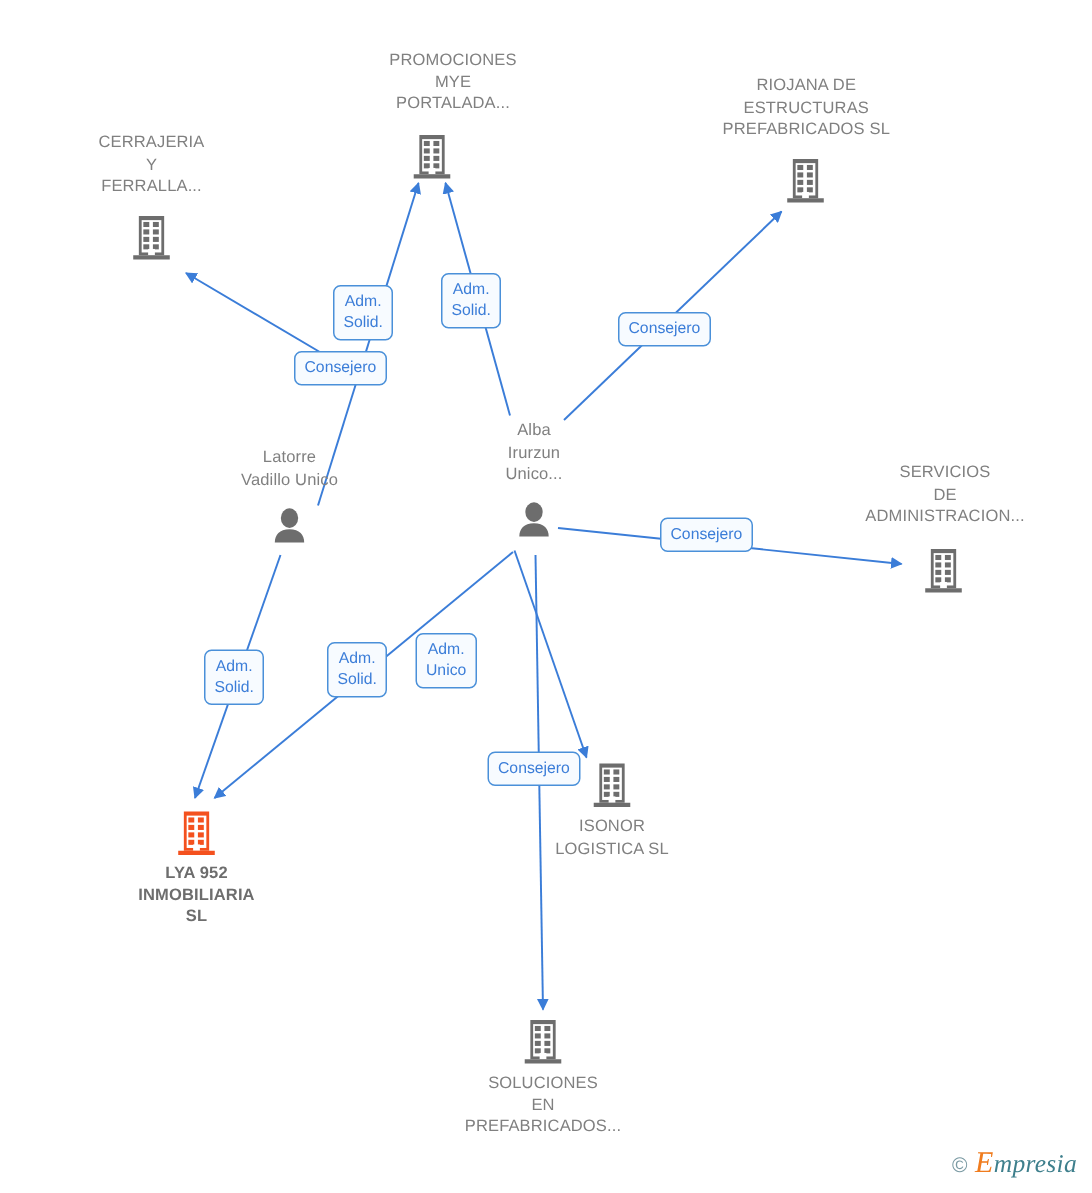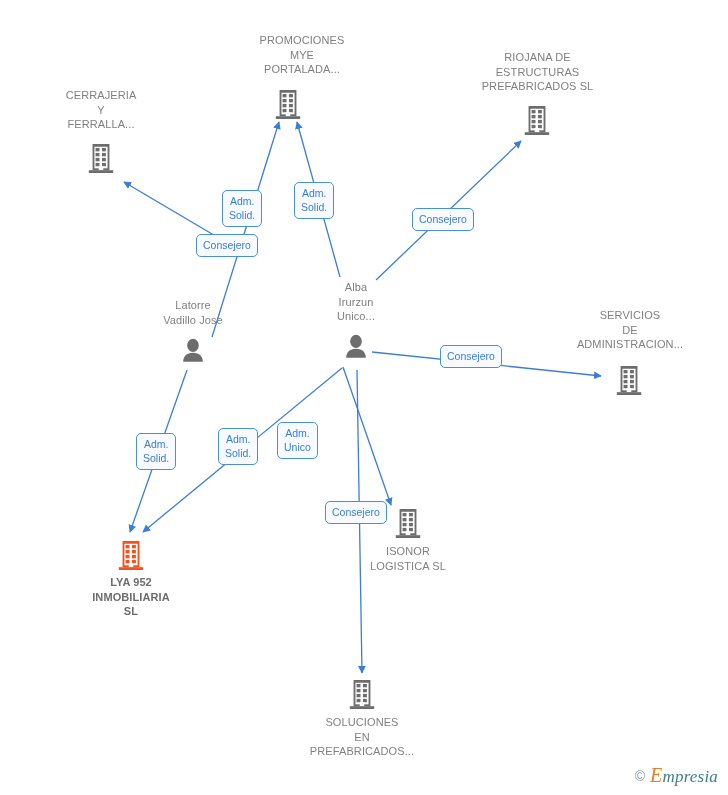--- a/index.html
+++ b/index.html
@@ -189,21 +189,21 @@
       <div class="node-label" style="left: 554px; top: 308px; width: 152px;">SERVICIOS
 DE
 ADMINISTRACION...</div>
       <div class="node-hit" style="left: 178px; top: 337px; width: 30px; height: 32px;"><svg viewBox="0 0 32 30" width="30" height="28">
           <g fill="#6d6d6d">
             <ellipse cx="16" cy="9" rx="6.2" ry="7"></ellipse>
             <path d="M16 17 c-7.2 0 -10.5 4.2 -10.5 9.5 h21 c0 -5.3 -3.3 -9.5 -10.5 -9.5 z"></path>
           </g>
         </svg></div>
       <div class="node-label" style="left: 133px; top: 298px; width: 120px;">Latorre
-Vadillo Jose</div>
+Vadillo Unico</div>
       <div class="node-hit" style="left: 341px; top: 333px; width: 30px; height: 32px;"><svg viewBox="0 0 32 30" width="30" height="28">
           <g fill="#6d6d6d">
             <ellipse cx="16" cy="9" rx="6.2" ry="7"></ellipse>
             <path d="M16 17 c-7.2 0 -10.5 4.2 -10.5 9.5 h21 c0 -5.3 -3.3 -9.5 -10.5 -9.5 z"></path>
           </g>
         </svg></div>
       <div class="node-label" style="left: 316px; top: 280px; width: 80px;">Alba
 Irurzun
 Unico...</div>
       <div class="node-hit" style="left: 116px; top: 539px; width: 30px; height: 32px;"><svg viewBox="0 0 32 34" width="30" height="32">

